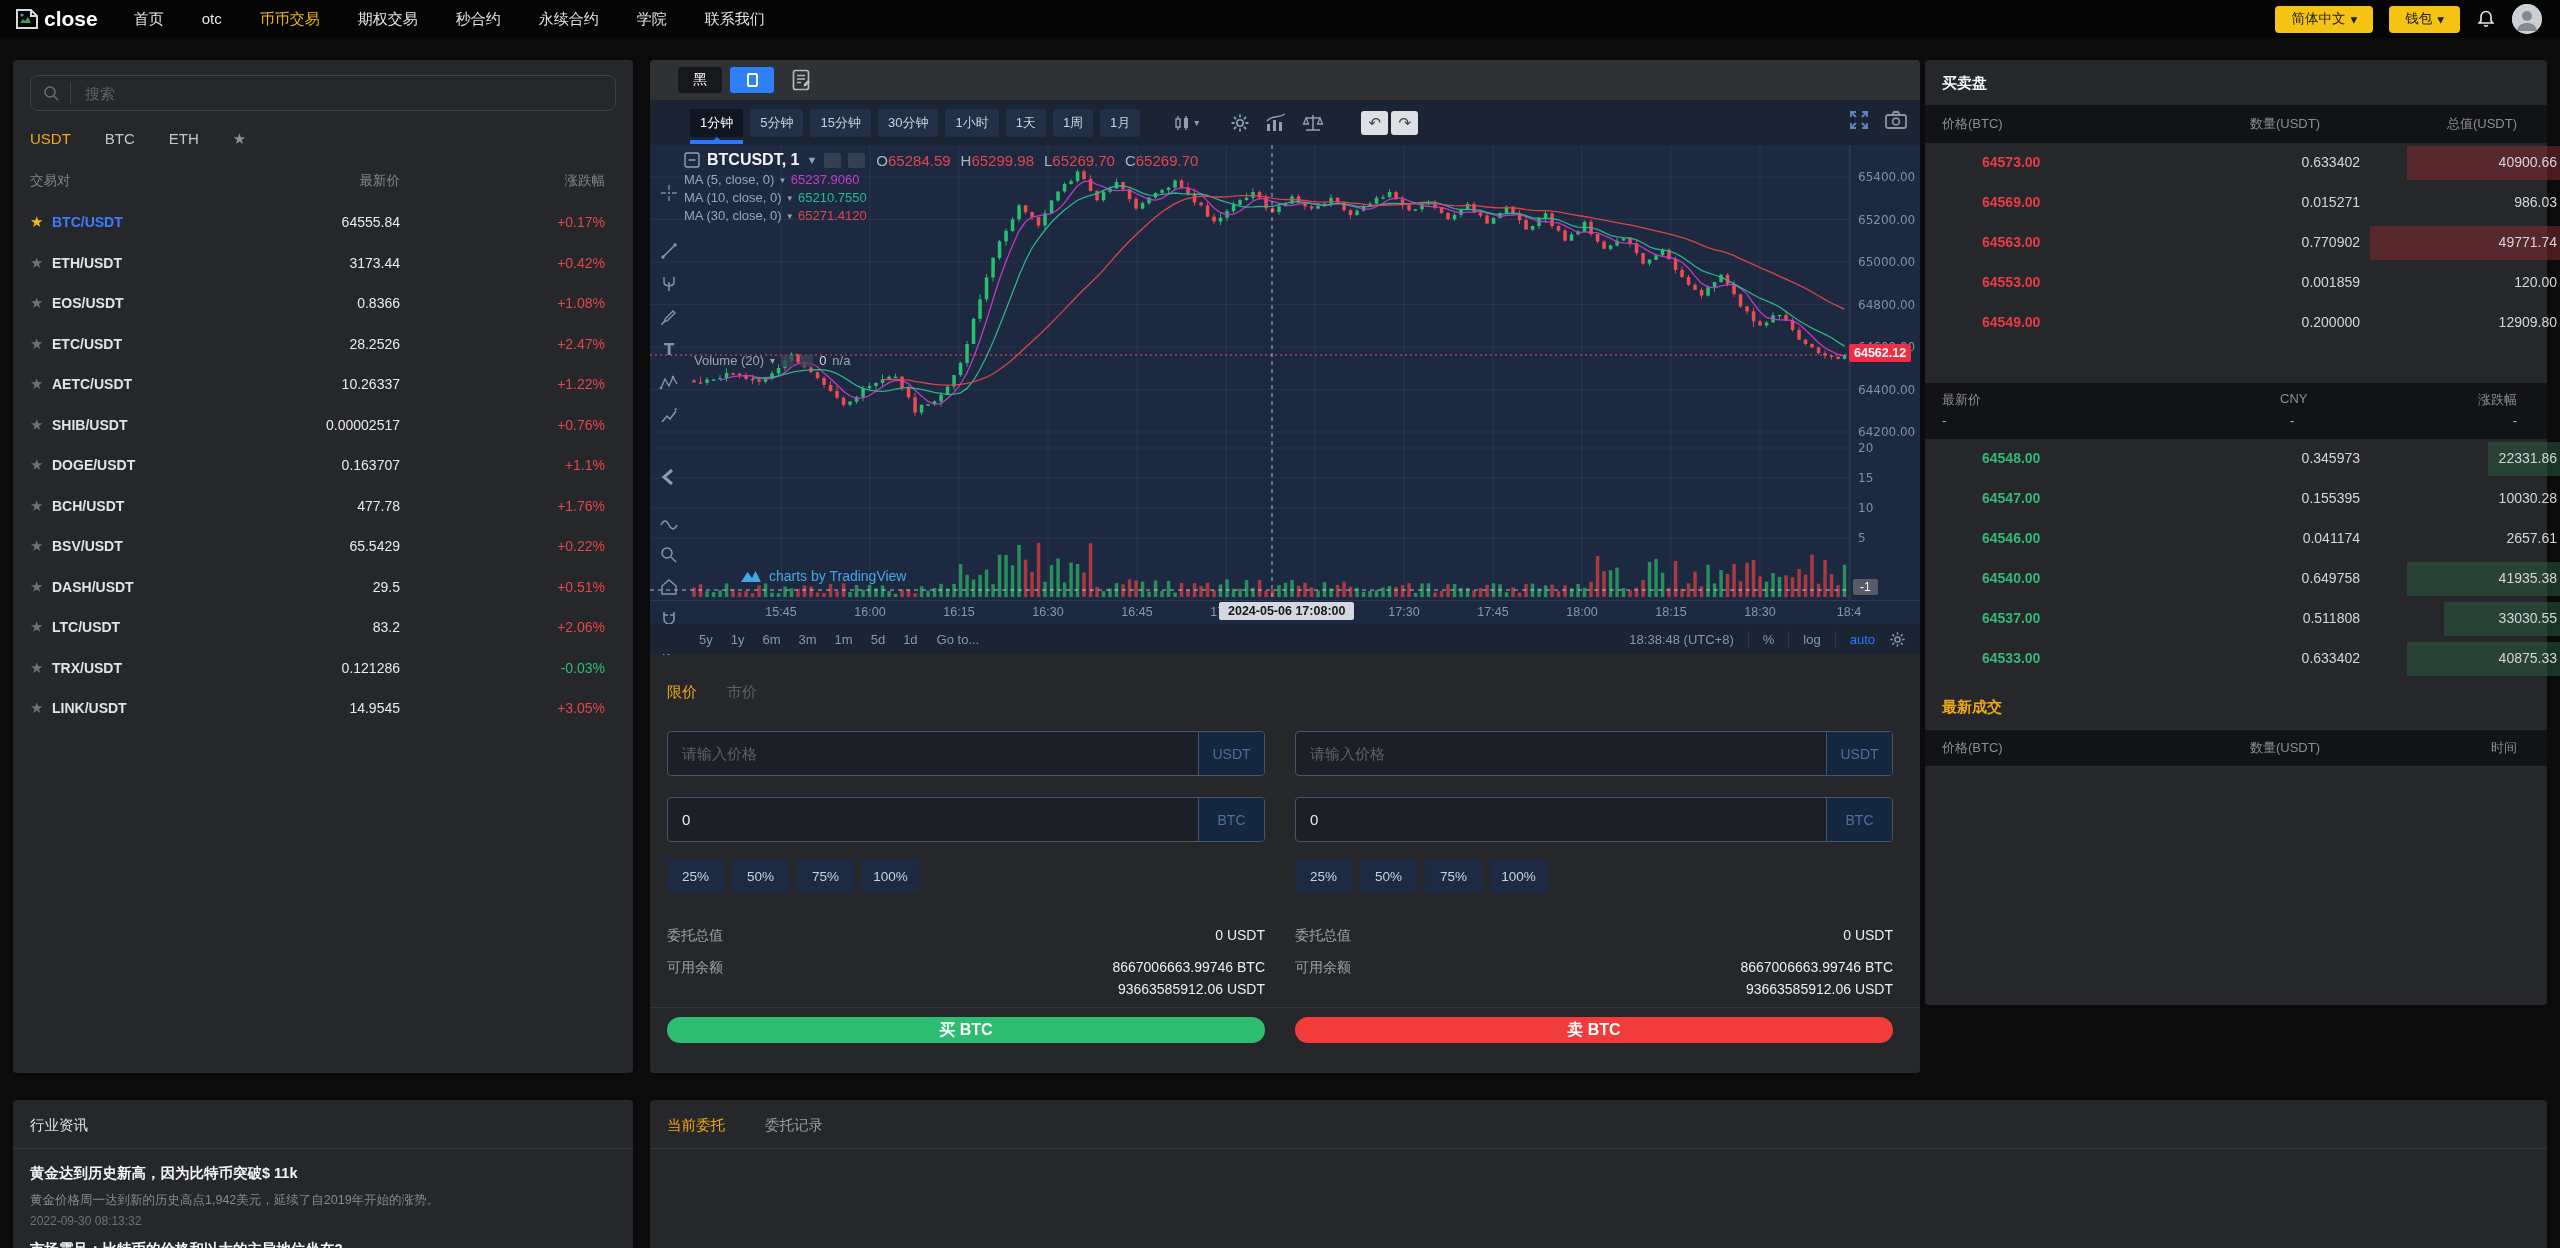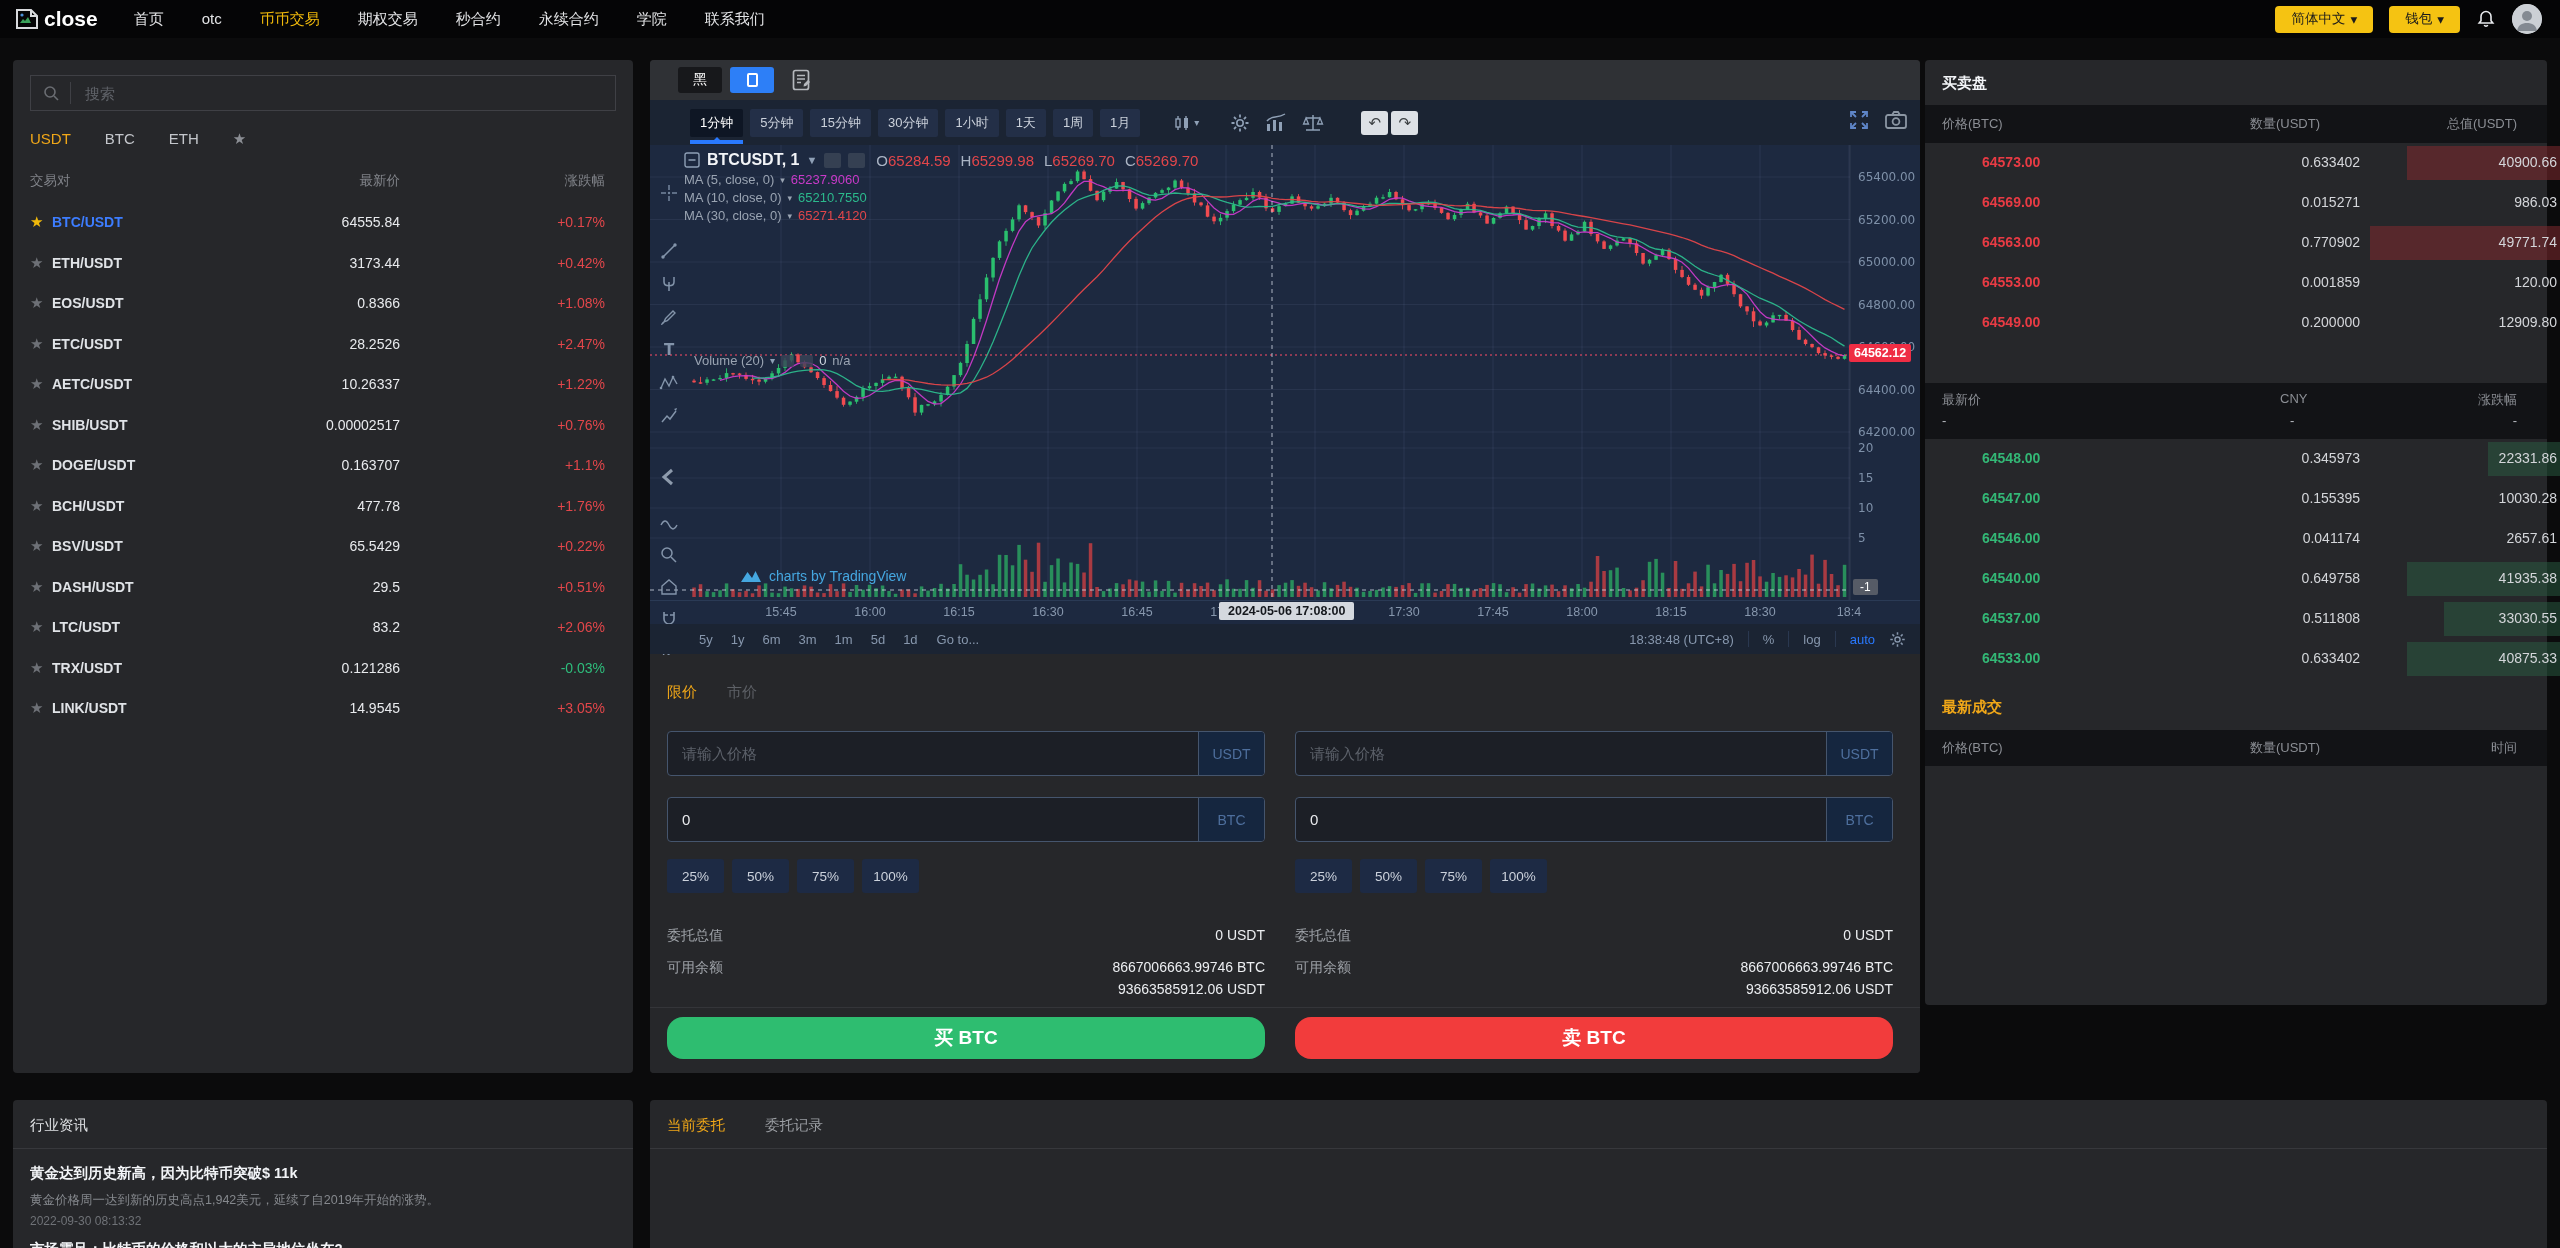--- a/index.html
+++ b/index.html
@@ -11,21 +11,21 @@
   .mainnav{display:flex;gap:38px;margin-left:36px;}
   .mainnav .nav-item{color:#e3e4e6;font-size:15px;cursor:pointer;white-space:nowrap;}
   .mainnav .nav-item.active{color:#f0b90b;}
   .nav-right{margin-left:auto;display:flex;align-items:center;gap:16px;margin-right:18px;}
   .ybtn{background:#f5c312;border:none;border-radius:4px;height:27px;padding:0 16px;font-size:13.5px;color:#1b1b1b;display:flex;align-items:center;gap:5px;cursor:pointer;}
   .avatar{width:30px;height:30px;border-radius:50%;background:#ccd0d5;display:flex;align-items:center;justify-content:center;overflow:hidden;}
   
   .panel{position:absolute;background:#26272a;border-radius:4px;}
   
   .market{left:13px;top:60px;width:620px;height:1013px;}
-  .searchbox{position:absolute;left:17px;top:15px;width:586px;height:36px;border:1px solid #3f4045;border-radius:0;display:flex;align-items:center;}
+  .searchbox{position:absolute;left:17px;top:15px;width:586px;height:36px;border:1px solid #3f4045;border-radius:8px;display:flex;align-items:center;}
   .searchbox .sep{width:1px;height:22px;background:#3f4045;margin:0 12px 0 10px;}
   .searchbox input{background:transparent;border:none;outline:none;color:#d8dadd;font-size:15px;width:480px;}
   .searchbox input::placeholder{color:#5f6268;}
   .mkt-tabs{position:absolute;left:17px;top:70px;display:flex;gap:34px;font-size:15px;}
   .mkt-tab{color:#c3c6cb;cursor:pointer;}
   .mkt-tab.active{color:#f0a718;}
   .mkt-tab.star{color:#8b8e94;}
   .mkt-head{position:absolute;left:0;top:112px;width:100%;height:24px;color:#808389;font-size:13.5px;}
   .col-pair{position:absolute;left:17px;}
   .col-price{position:absolute;right:233px;text-align:right;}
@@ -91,21 +91,21 @@
   .fcol{position:absolute;top:0;width:598px;}
   .fcol.buy{left:17px;} .fcol.sell{left:645px;}
   .inp{position:absolute;left:0;width:598px;height:45px;border:1px solid #45556d;border-radius:4px;background:#1c1f26;}
   .inp input{position:absolute;left:0;top:0;width:528px;height:43px;background:transparent;border:none;outline:none;color:#e8eaed;font-size:15px;padding:0 14px;}
   .inp input::placeholder{color:#5c616a;}
   .inp .unit{position:absolute;right:0;top:0;width:66px;height:43px;background:#15263f;border-left:1px solid #45556d;border-radius:0 3px 3px 0;color:#4e6f9d;font-size:14px;display:flex;align-items:center;justify-content:center;}
   .pcts{position:absolute;left:0;top:204px;display:flex;gap:8px;}
   .pct{width:57px;height:34px;background:#1d2a44;border:none;border-radius:3px;color:#ccd2dc;font-size:13.5px;cursor:pointer;}
   .frow{position:absolute;left:0;width:100%;color:#9ea2a8;font-size:14px;}
   .frow .rv{position:absolute;right:0;color:#eceef1;text-align:right;}
-  .fsubmit{position:absolute;left:0;top:362px;width:100%;height:42px;border:none;border-radius:16px;color:#fff;font-size:19px;font-weight:bold;cursor:pointer;}
+  .fsubmit{position:absolute;left:0;top:362px;width:100%;height:26px;border:none;border-radius:16px;color:#fff;font-size:16px;font-weight:bold;cursor:pointer;}
   .fsubmit.buy{background:#2ebd70;} .fsubmit.sell{background:#f23c3c;}
   
   .book{left:1925px;top:60px;width:622px;height:945px;}
   .book .title{position:absolute;left:17px;top:14px;color:#f2f4f7;font-size:15px;font-weight:bold;}
   .bar{position:absolute;left:0;width:100%;background:#121316;color:#8b8e94;font-size:13px;}
   .colbar{top:45px;height:38px;}
   .colbar span{position:absolute;top:10px;}
   .c1{left:17px;} .c2{right:227px;text-align:right;} .c3{right:30px;text-align:right;}
   .obrows{position:absolute;left:0;width:100%;margin-left:40px;}
   .obrow{position:relative;height:40px;font-size:14px;cursor:pointer;}

